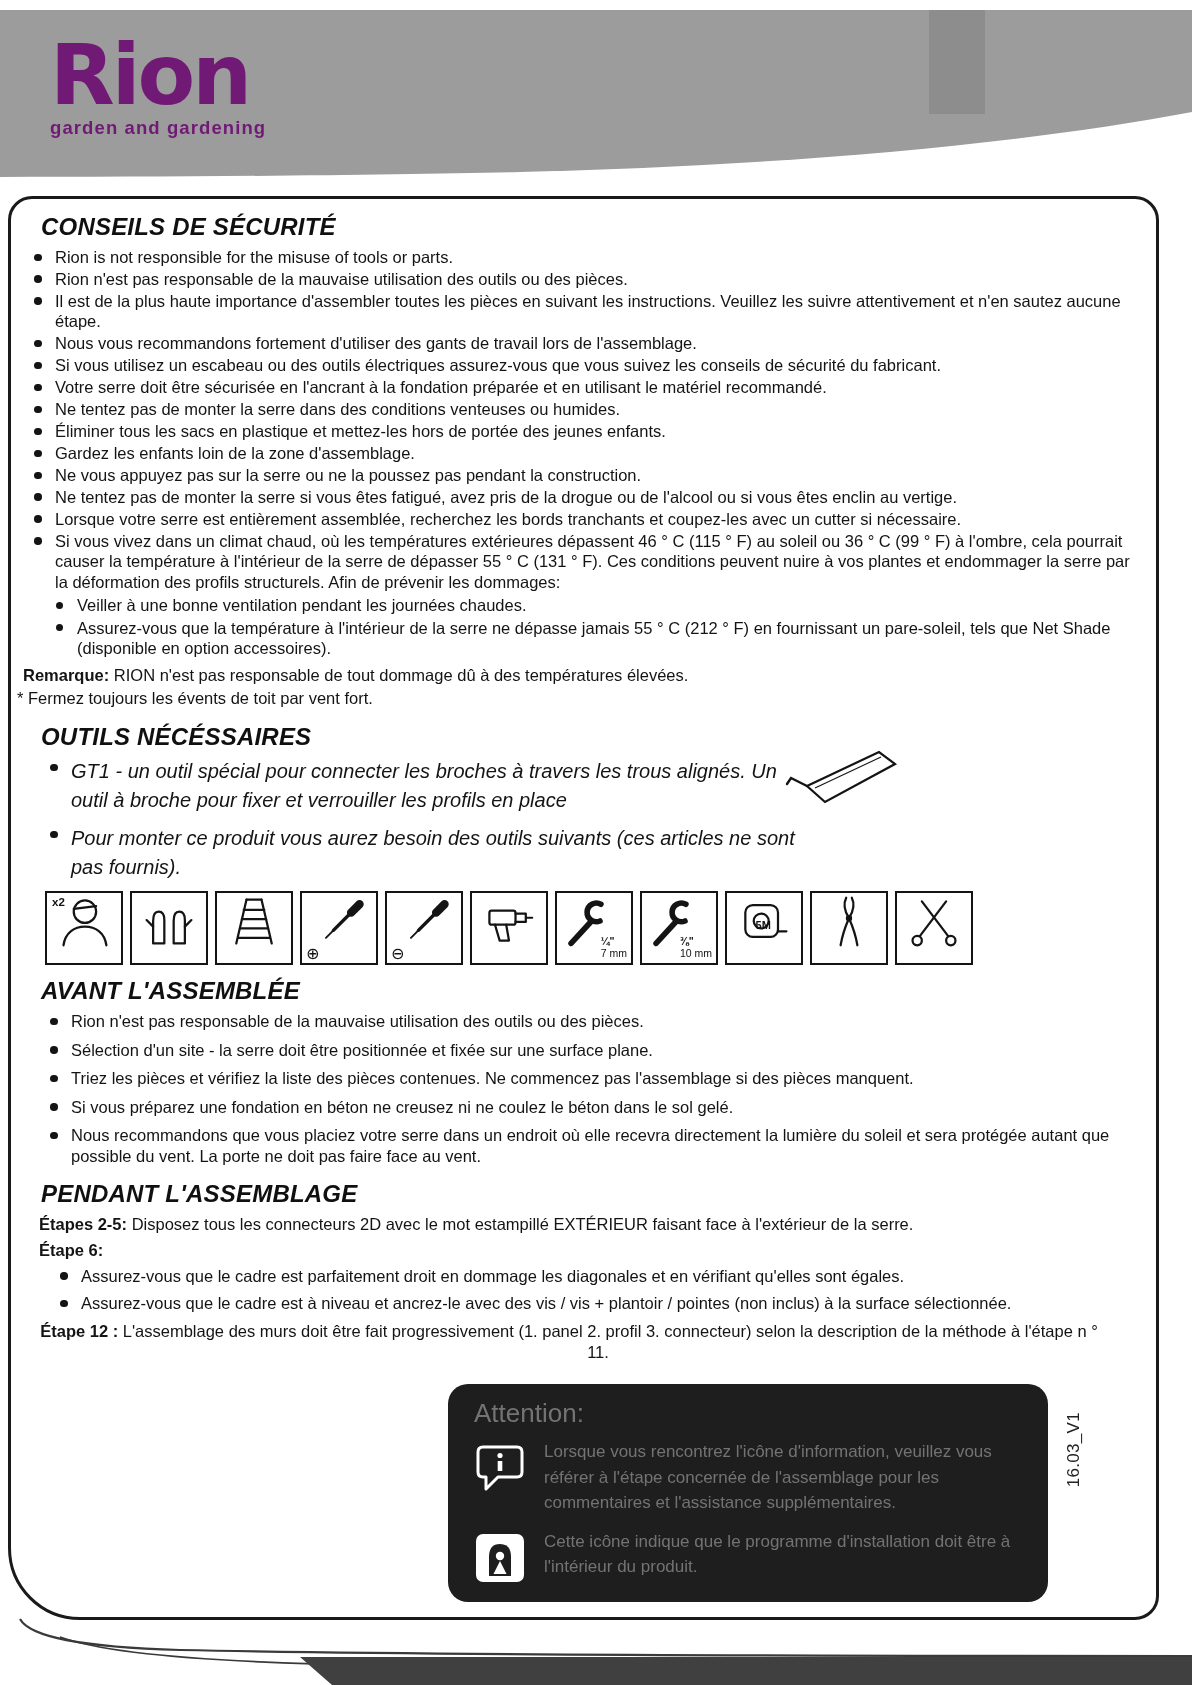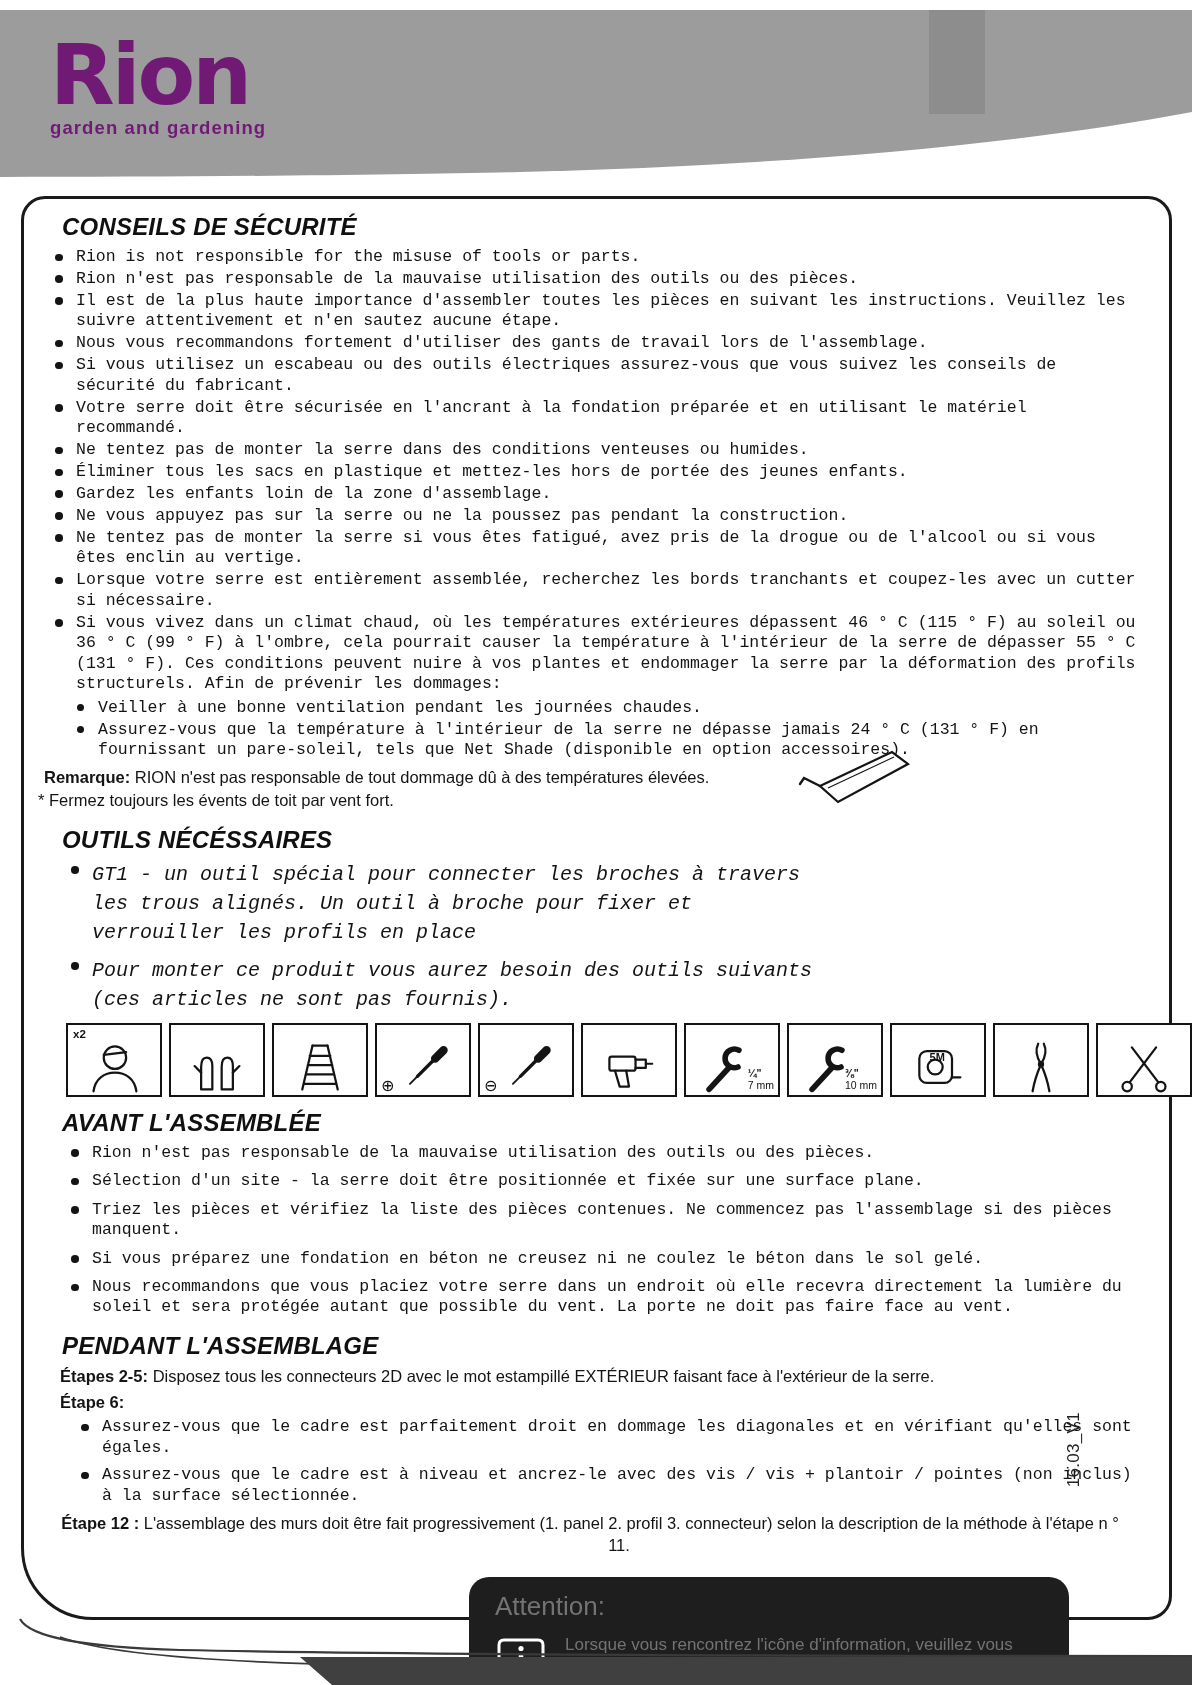--- a/index.html
+++ b/index.html
@@ -7,51 +7,51 @@
   body { font-family:"Liberation Sans","DejaVu Sans",sans-serif; color:#141414; }
   .page { position:relative; width:1192px; height:1685px; background:#fff; overflow:hidden; }
 
   
   .header-svg { position:absolute; top:0; left:0; display:block; }
   .logo-block { position:absolute; left:50px; top:34px; color:#701a75; }
   .logo-text { font-size:84px; font-weight:bold; letter-spacing:-3px; line-height:0.98; font-family:"DejaVu Sans",sans-serif; }
   .logo-tagline { font-size:18.5px; font-weight:bold; letter-spacing:1.1px; margin-top:1px; }
 
   
-  .content-box { position:absolute; left:21px; top:196px; width:1151px; height:1424px;
-    border:3px solid #1a1a1a; border-radius:24px 24px 24px 72px; padding:14px 24px 0 20px; }
+  .content-box { position:absolute; left:8px; top:196px; width:1151px; height:1424px;
+    border:3px solid #1a1a1a; border-radius:24px 24px 24px 72px; padding:14px 24px 0 12px; }
 
   .sec-title { font-style:italic; font-size:24px; font-weight:600; color:#101010;
     margin:0 0 6px 18px; letter-spacing:0.2px; }
   .mt1 { margin-top:14px; }
   .mt2 { margin-top:12px; }
   .mt3 { margin-top:14px; }
 
   .blist { list-style:none; }
   .blist li { position:relative; padding-left:30px; font-size:16.5px; line-height:1.24;
-    margin-bottom:1.5px; color:#141414;font-family:Liberation Mono, monospace; }
+    margin-bottom:1.5px; color:#141414; }
   .blist li::before { content:""; position:absolute; left:9px; top:6.5px; width:7.5px; height:7.5px;
     border-radius:50%; background:#141414; }
 
   .sec-list { margin-left:2px; }
   .sub-list { margin:3px 0 4px 24px; }
   .sub-list li { margin-bottom:2px; }
   .sub-list li::before { width:7px; height:7px; }
 
   .remark { font-size:16.5px; margin:6px 0 2px 0; line-height:1.3; }
   .footnote { font-size:16.5px; margin:1px 0 0 -6px; line-height:1.3; }
 
   .tools-list { margin-left:18px; width:760px; }
   .tools-list li { font-style:italic; margin-bottom:9px; line-height:1.45; font-size:20px; }
 
   .gt1-svg { position:absolute; left:770px; top:545px; }
 
   .icons-row { display:flex; gap:7px; margin:8px 0 0 22px; }
-  .tool-box { width:96px; height:74px; border:2.5px solid #141414; background:#fff;
-    position:relative; display:flex; align-items:flex-end; justify-content:center; flex:0 0 auto; }
+  .tool-box { width:78px; height:74px; border:2.5px solid #141414; background:#fff;
+    position:relative; display:flex; align-items:flex-start; justify-content:center; flex:0 0 auto; }
   .tool-box svg { display:block; }
   .ti { stroke:#141414; stroke-width:2.4; fill:none; stroke-linecap:round; stroke-linejoin:round; }
   .corner-label { position:absolute; top:3px; left:5px; font-size:11.5px; font-weight:bold; color:#111; }
   .driver-sym { position:absolute; left:4px; bottom:1px; font-size:16px; color:#141414; line-height:1; }
   .size-label { position:absolute; right:4px; bottom:4px; font-size:10.5px; color:#111;
     line-height:1.15; text-align:left; }
   .size-label .lt { display:block; font-weight:bold; }
   .size-label .lb { display:block; }
   .tape-label { position:absolute; top:26px; left:50%; transform:translateX(-55%);
     font-size:11px; font-weight:bold; color:#111; }
@@ -106,21 +106,21 @@
       <li>Éliminer tous les sacs en plastique et mettez-les hors de portée des jeunes enfants.</li>
       <li>Gardez les enfants loin de la zone d'assemblage.</li>
       <li>Ne vous appuyez pas sur la serre ou ne la poussez pas pendant la construction.</li>
       <li>Ne tentez pas de monter la serre si vous êtes fatigué, avez pris de la drogue ou de l'alcool ou si vous êtes enclin au vertige.</li>
       <li>Lorsque votre serre est entièrement assemblée, recherchez les bords tranchants et coupez-les avec un cutter si nécessaire.</li>
       <li>Si vous vivez dans un climat chaud, où les températures extérieures dépassent 46 ° C (115 ° F) au soleil ou 36 ° C (99 ° F) à l'ombre, cela pourrait causer la température à l'intérieur de la serre de dépasser 55 ° C (131 ° F). Ces conditions peuvent nuire à vos plantes et endommager la serre par la déformation des profils structurels. Afin de prévenir les dommages:</li>
     </ul>
 
     <ul class="blist sub-list">
       <li>Veiller à une bonne ventilation pendant les journées chaudes.</li>
-      <li>Assurez-vous que la température à l'intérieur de la serre ne dépasse jamais 24 ° C (131 ° F) en fournissant un pare-soleil, tels que Net Shade (disponible en option accessoires).</li>
+      <li>Assurez-vous que la température à l'intérieur de la serre ne dépasse jamais 55 ° C (212 ° F) en fournissant un pare-soleil, tels que Net Shade (disponible en option accessoires).</li>
     </ul>
 
     <p class="remark"><b>Remarque:</b> <span>RION n'est pas responsable de tout dommage dû à des températures élevées.</span></p>
     <p class="footnote">* Fermez toujours les évents de toit par vent fort.</p>
 
     <h2 class="sec-title mt1">OUTILS NÉCÉSSAIRES</h2>
 
     <ul class="blist tools-list">
       <li>GT1 - un outil spécial pour connecter les broches à travers les trous alignés. Un outil à broche pour fixer et verrouiller les profils en place</li>
       <li>Pour monter ce produit vous aurez besoin des outils suivants (ces articles ne sont pas fournis).</li>

